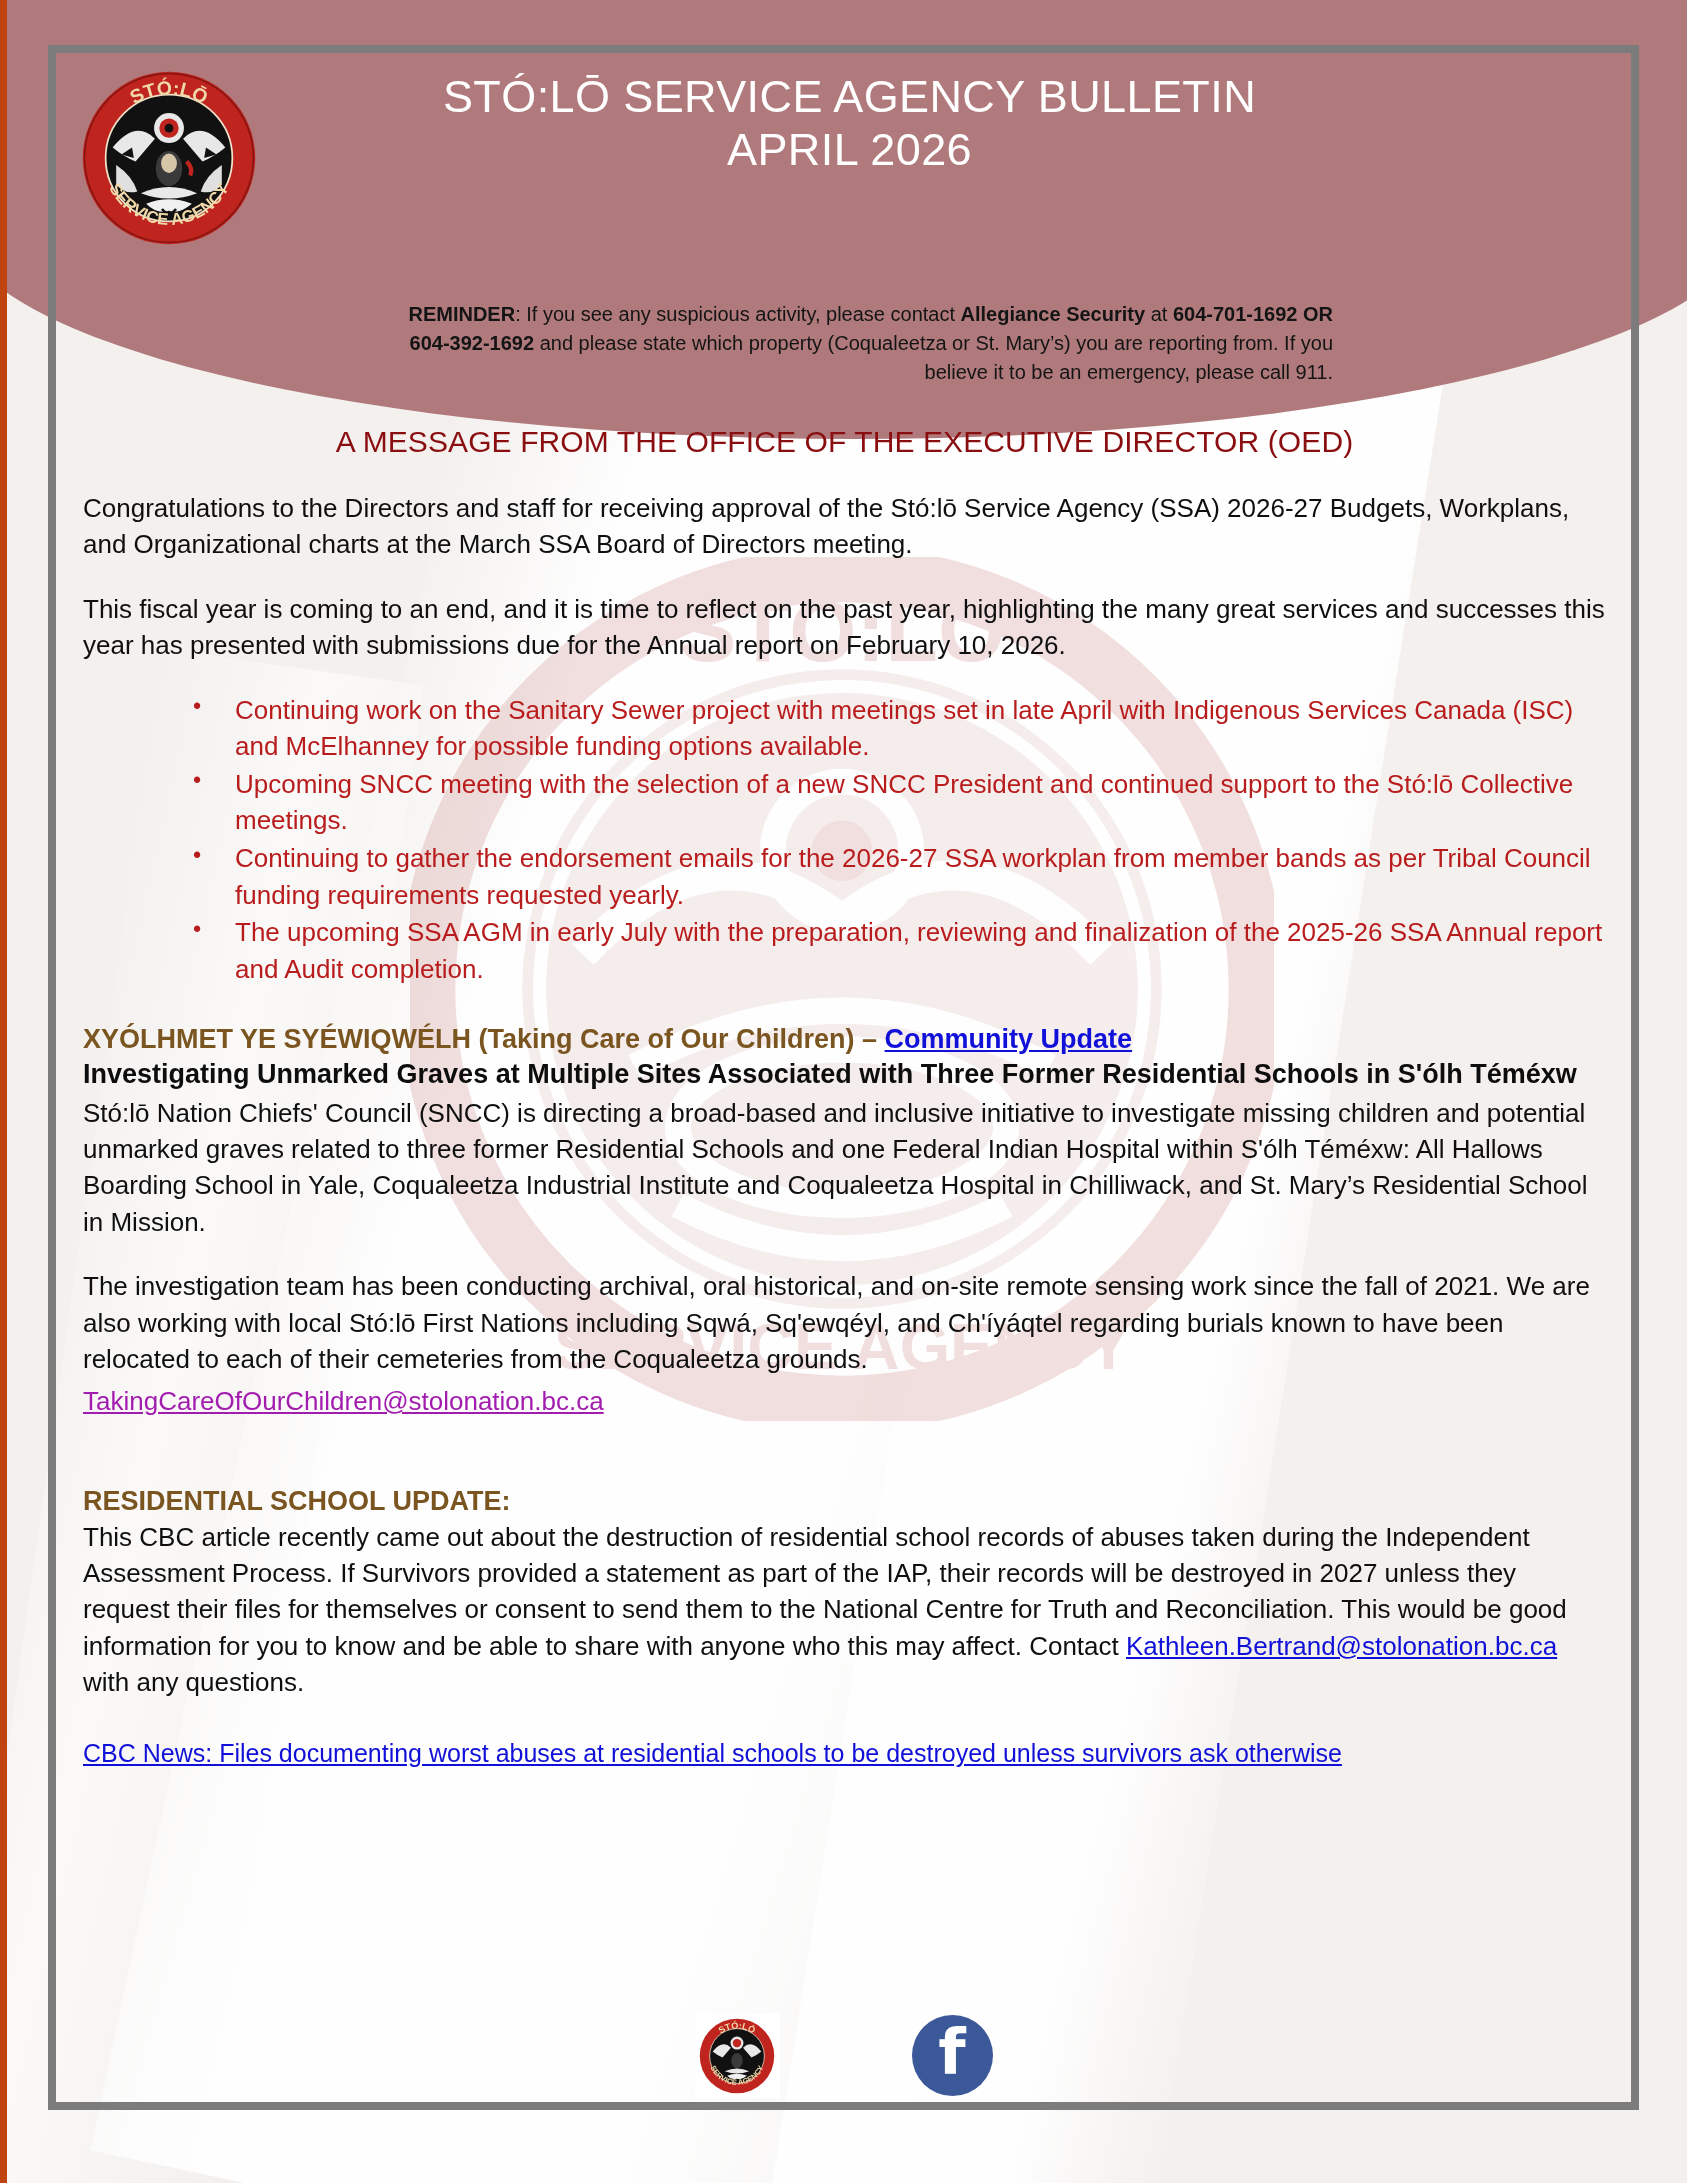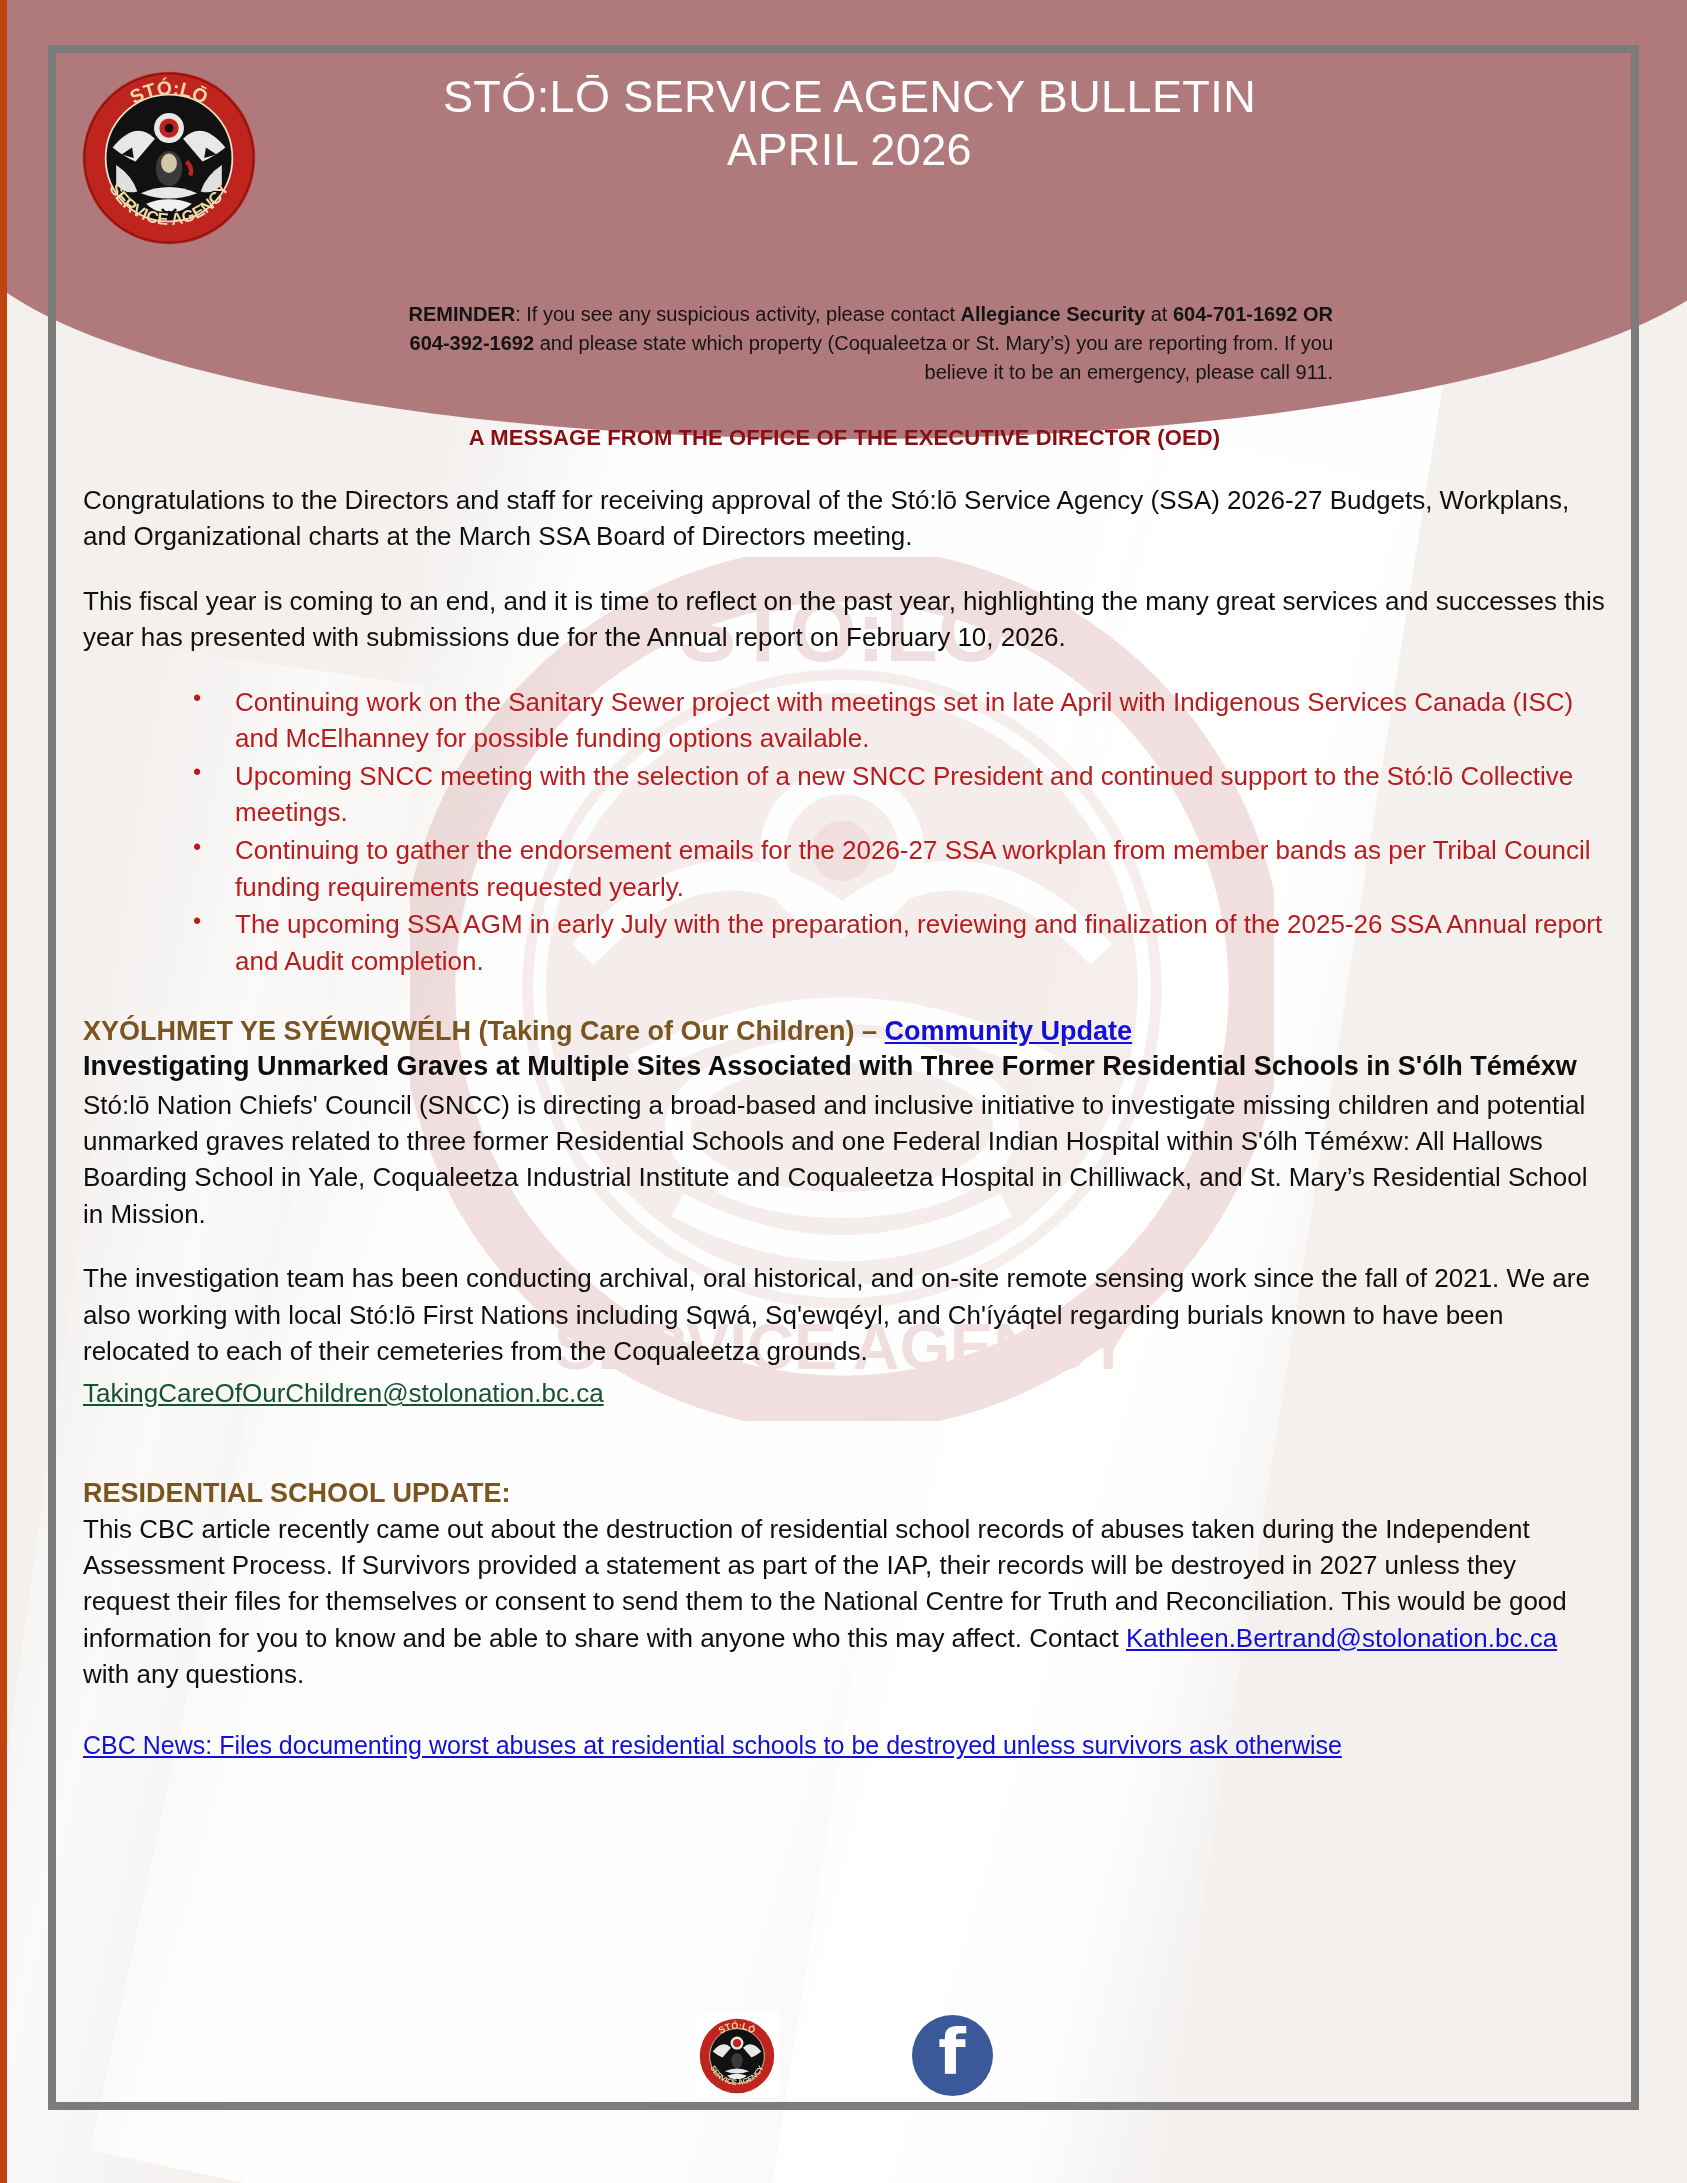--- a/index.html
+++ b/index.html
@@ -151,22 +151,22 @@
     position: absolute;
     left: 83px;
     top: 425px;
     width: 1523px;
   }
 
   h2.oed-title {
     margin: 0 0 31px 0;
     text-align: center;
     color: #8a0d10;
-    font-size: 22px;
-    font-weight: bold;
+    font-size: 30px;
+    font-weight: normal;
     letter-spacing: 0.1px;
   }
 
   p.body-p {
     margin: 0 0 28px 0;
     font-size: 26px;
     line-height: 1.40;
     color: #0f0f0f;
   }
   p.tight { margin-bottom: 5.9px; }
@@ -205,21 +205,21 @@
   }
   h4.subhead {
     margin: 0 0 1.5px 0;
     font-size: 27px;
     font-weight: bold;
     color: #0d0d0d;
     line-height: 1.33;
   }
 
   a.mail-link, .link-blue-plain {
-    color: #14532d;
+    color: #a21caf;
     text-decoration: underline;
     word-break: break-all;
   }
   .bold-link {
     color: #1010d8;
     text-decoration: underline;
     font-weight: normal;
   }
   p.link-para {
     margin: 0 0 22px 0;

